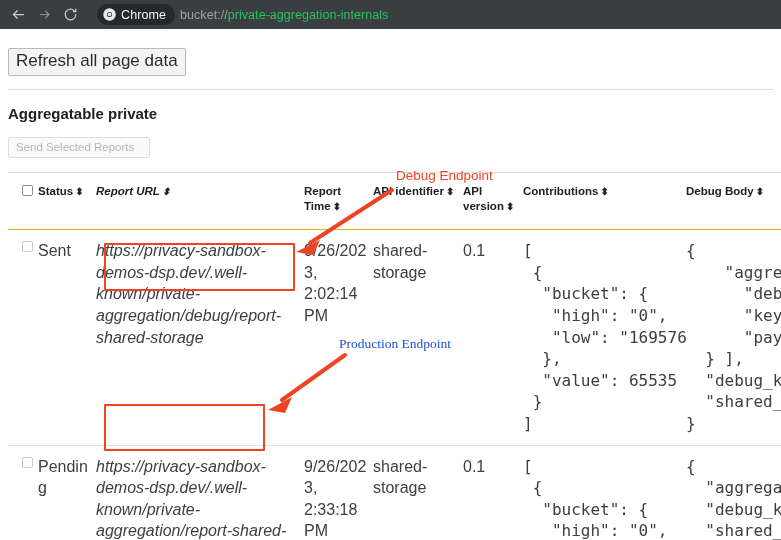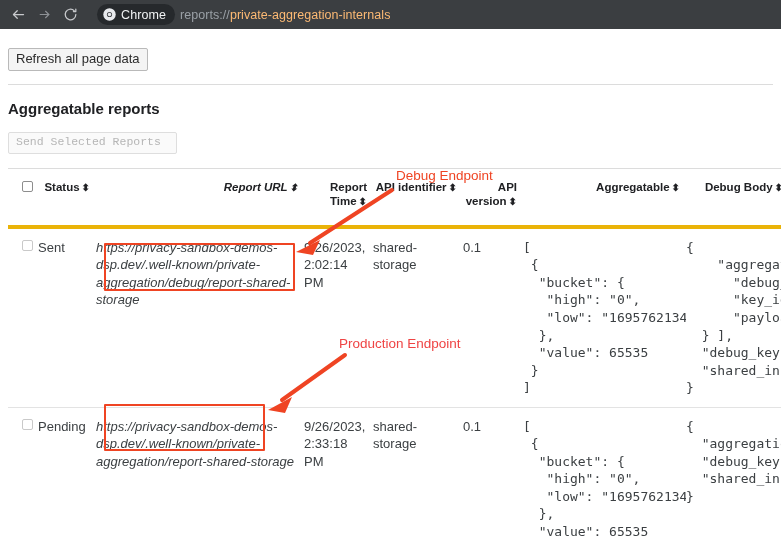--- a/index.html
+++ b/index.html
@@ -57,21 +57,21 @@
     white-space: nowrap;
   }
   .chrome-logo { width: 13px; height: 13px; display:block; }
   #url-text {
     font-size: 12.5px;
     white-space: nowrap;
     overflow: hidden;
     color: #9aa0a6;
     letter-spacing: .05px;
   }
-  #url-text .host { color: #fdba74; }
+  #url-text .host { color: #22c55e; }
 
   
   #page {
     padding: 0 8px;
     position: relative;
     background: #fff;
   }
   h1#page-title {
     font-size: 21px;
     font-weight: bold;
@@ -80,21 +80,21 @@
     letter-spacing: .1px;
   }
   #top-buttons {
     margin-top: 19px;
     display: flex;
     gap: 24px;
     align-items: center;
   }
   .plain-btn {
     font-family: "Liberation Sans", sans-serif;
-    font-size: 13px;
+    font-size: 17px;
     color: #2b2b2b;
     background: #f4f4f4;
     border: 1px solid #b9b9b9;
     border-radius: 2px;
     padding: 3px 7px 4px 7px;
     line-height: 1.1;
     white-space: nowrap;
   }
   #divider-top {
     margin-top: 13px;
@@ -102,51 +102,51 @@
     height: 0;
   }
   h2#section-title {
     font-size: 15px;
     font-weight: bold;
     color: #202124;
     margin: 15px 0 0 0;
   }
   #send-btn {
     margin-top: 15px;
-    font-family: Liberation Mono, monospace;
+    font-family: Liberation Sans, sans-serif;
     font-size: 11.5px;
     color: #b6b6b6;
     background: #fafafa;
     border: 1px solid #dedede;
     border-radius: 2px;
     padding: 3px 15px 4px 7px;
     line-height: 1.1;
   }
 
   
   table#reports-table {
     margin-top: 14px;
     width: 100%;
     border-collapse: collapse;
     table-layout: fixed;
   }
   #reports-table th {
-    text-align: right;
+    text-align: left;
     vertical-align: top;
     font-size: 11.5px;
     font-weight: bold;
     color: #202124;
     padding: 11px 6px 16px 0;
     border-top: 1px solid #dcdcdc;
-    border-bottom: 4px solid #eab308;
+    border-bottom: 1px solid #eab308;
     line-height: 1.25;
   }
   #reports-table td {
     vertical-align: top;
-    font-size: 13px;
+    font-size: 16px;
     color: #3c4043;
     padding: 10px 6px 10px 0;
     border-bottom: 1px solid #e3e3e3;
     line-height: 1.35;
     word-break: break-word;
   }
   .sort-icon {
     font-size: 10px;
     font-weight: bold;
     color: #202124;
@@ -241,49 +241,49 @@
       <span>
         <svg class="chrome-logo" viewBox="0 0 48 48">
           <circle cx="24" cy="24" r="23" fill="#e8eaed"></circle>
           <circle cx="24" cy="24" r="9.5" fill="#3b3e41"></circle>
           <circle cx="24" cy="24" r="6.5" fill="#e8eaed"></circle>
           <path d="M24 14.5 H45 A23 23 0 0 0 24 1 A23 23 0 0 0 6 9.5 Z" fill="#3b3e41" opacity="0"></path>
         </svg>
       </span>
       <span class="label">Chrome</span>
     </div>
-    <div id="url-text"><span>reports://</span><span class="host">private-aggregation-internals</span></div>
+    <div id="url-text"><span>bucket://</span><span class="host">private-aggregation-internals</span></div>
   </div>
 </div>
 
 <div id="page">
 
 
   <div id="top-buttons">
     <button class="plain-btn">Refresh all page data</button>
   </div>
 
   <div id="divider-top"></div>
 
-  <h2 id="section-title">Aggregatable reports</h2>
+  <h2 id="section-title">Aggregatable private</h2>
 
   <button id="send-btn">Send Selected Reports</button>
 
   <table id="reports-table">
     <thead>
       <tr>
         <th class="col-check">
           <span class="chk header"></span>
         </th>
         <th class="col-status"><span>Status</span><span class="sort-icon">⬍</span></th>
         <th class="col-url"><span>Report URL</span><span class="sort-icon">⬍</span></th>
         <th class="col-time"><span>Report Time</span><span class="sort-icon">⬍</span></th>
         <th class="col-api"><span>API identifier</span><span class="sort-icon">⬍</span></th>
         <th class="col-ver"><span>API version</span><span class="sort-icon">⬍</span></th>
-        <th class="col-contrib"><span>Aggregatable</span><span class="sort-icon">⬍</span></th>
+        <th class="col-contrib"><span>Contributions</span><span class="sort-icon">⬍</span></th>
         <th class="col-body"><span>Debug Body</span><span class="sort-icon">⬍</span></th>
       </tr>
     </thead>
     <tbody>
       <tr style="height:150px;">
         <td class="col-check">
             <span class="chk"></span>
           </td>
         <td class="col-status">Sent</td>
         <td class="col-url">https://privacy-sandbox-demos-dsp.dev/.well-known/private-aggregation/debug/report-shared-storage</td>
@@ -347,14 +347,14 @@
       <line x1="392" y1="190" x2="310" y2="243" stroke="#ef4423" stroke-width="4" stroke-linecap="round"></line>
       <polygon points="296,252 320,240 313,255" fill="#ef4423"></polygon>
     </g>
     <g>
       <line x1="345" y1="355" x2="282" y2="400" stroke="#ef4423" stroke-width="4" stroke-linecap="round"></line>
       <polygon points="268,410 292,397 285,413" fill="#ef4423"></polygon>
     </g>
   </svg>
 
   <div class="anno-label" style="left:396px; top:168px; color:#ef4423;">Debug Endpoint</div>
-  <div class="anno-label" style="left:339px; top:336px; color:#ef4444;">Production Endpoint</div>
+  <div class="anno-label" style="left:339px; top:336px; color:#1d4ed8;font-family:Liberation Serif, serif;">Production Endpoint</div>
 </div>
 
 </body></html>

